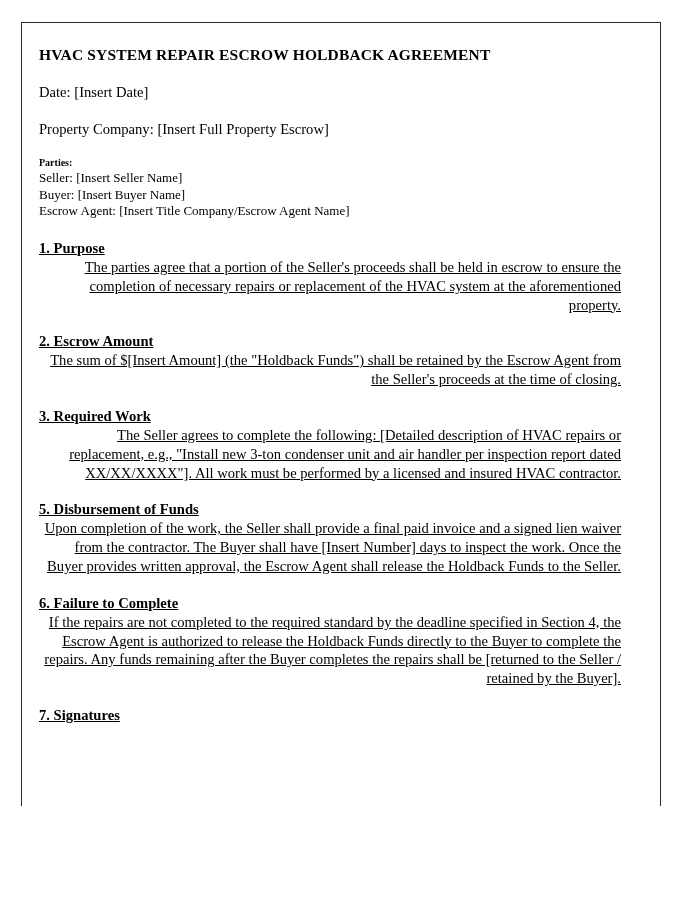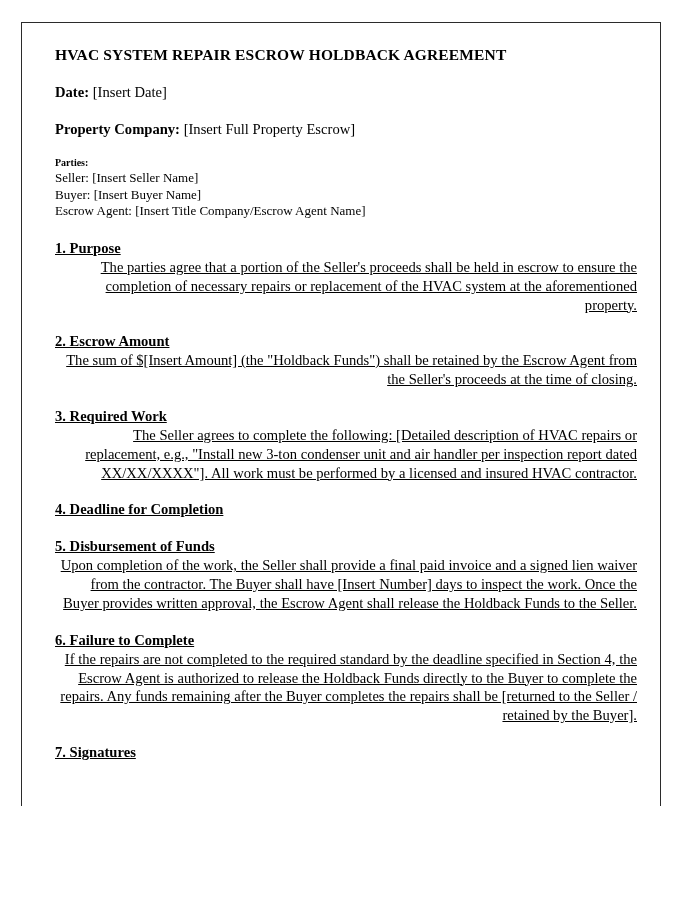--- a/index.html
+++ b/index.html
@@ -33,40 +33,40 @@
     background: #ffffff;
     border-left: 1px solid #2b2b2b;
     border-top: 1px solid #2b2b2b;
     border-right: 1px solid #2b2b2b;
     border-bottom: none;
     overflow: hidden;
   }
 
   .doc-body {
     position: absolute;
-    left: 33px;
+    left: 17px;
     top: 22px;
     width: 582px;
   }
 
   .doc-title {
     font-size: 15.5px;
     font-weight: bold;
     letter-spacing: 0.15px;
     line-height: 1.25;
     margin: 0 0 19px 0;
   }
 
   .field-line {
     font-size: 14.6px;
     line-height: 1.3;
     margin: 0 0 18px 0;
   }
   .field-line .lbl {
-    font-weight: bold;
+    font-weight: normal;
   }
 
   .parties-block {
     margin: 0 0 19px 0;
   }
   .parties-block .parties-heading {
     font-size: 10px;
     font-weight: bold;
     line-height: 1.28;
     margin: 0;
@@ -132,21 +132,20 @@
         <p class="section-heading">2. Escrow Amount</p>
         <p class="section-text">The sum of $[Insert Amount] (the "Holdback Funds") shall be retained by the Escrow Agent from the Seller's proceeds at the time of closing.</p>
       </div>
 
       <div class="section">
         <p class="section-heading">3. Required Work</p>
         <p class="section-text">The Seller agrees to complete the following: [Detailed description of HVAC repairs or replacement, e.g., "Install new 3-ton condenser unit and air handler per inspection report dated XX/XX/XXXX"]. All work must be performed by a licensed and insured HVAC contractor.</p>
       </div>
 
       <div class="section">
-        <p class="section-heading">4. Deadline for Completion</p>
       </div>
 
       <div class="section">
         <p class="section-heading">5. Disbursement of Funds</p>
         <p class="section-text">Upon completion of the work, the Seller shall provide a final paid invoice and a signed lien waiver from the contractor. The Buyer shall have [Insert Number] days to inspect the work. Once the Buyer provides written approval, the Escrow Agent shall release the Holdback Funds to the Seller.</p>
       </div>
 
       <div class="section">
         <p class="section-heading">6. Failure to Complete</p>
         <p class="section-text">If the repairs are not completed to the required standard by the deadline specified in Section 4, the Escrow Agent is authorized to release the Holdback Funds directly to the Buyer to complete the repairs. Any funds remaining after the Buyer completes the repairs shall be [returned to the Seller / retained by the Buyer].</p>

